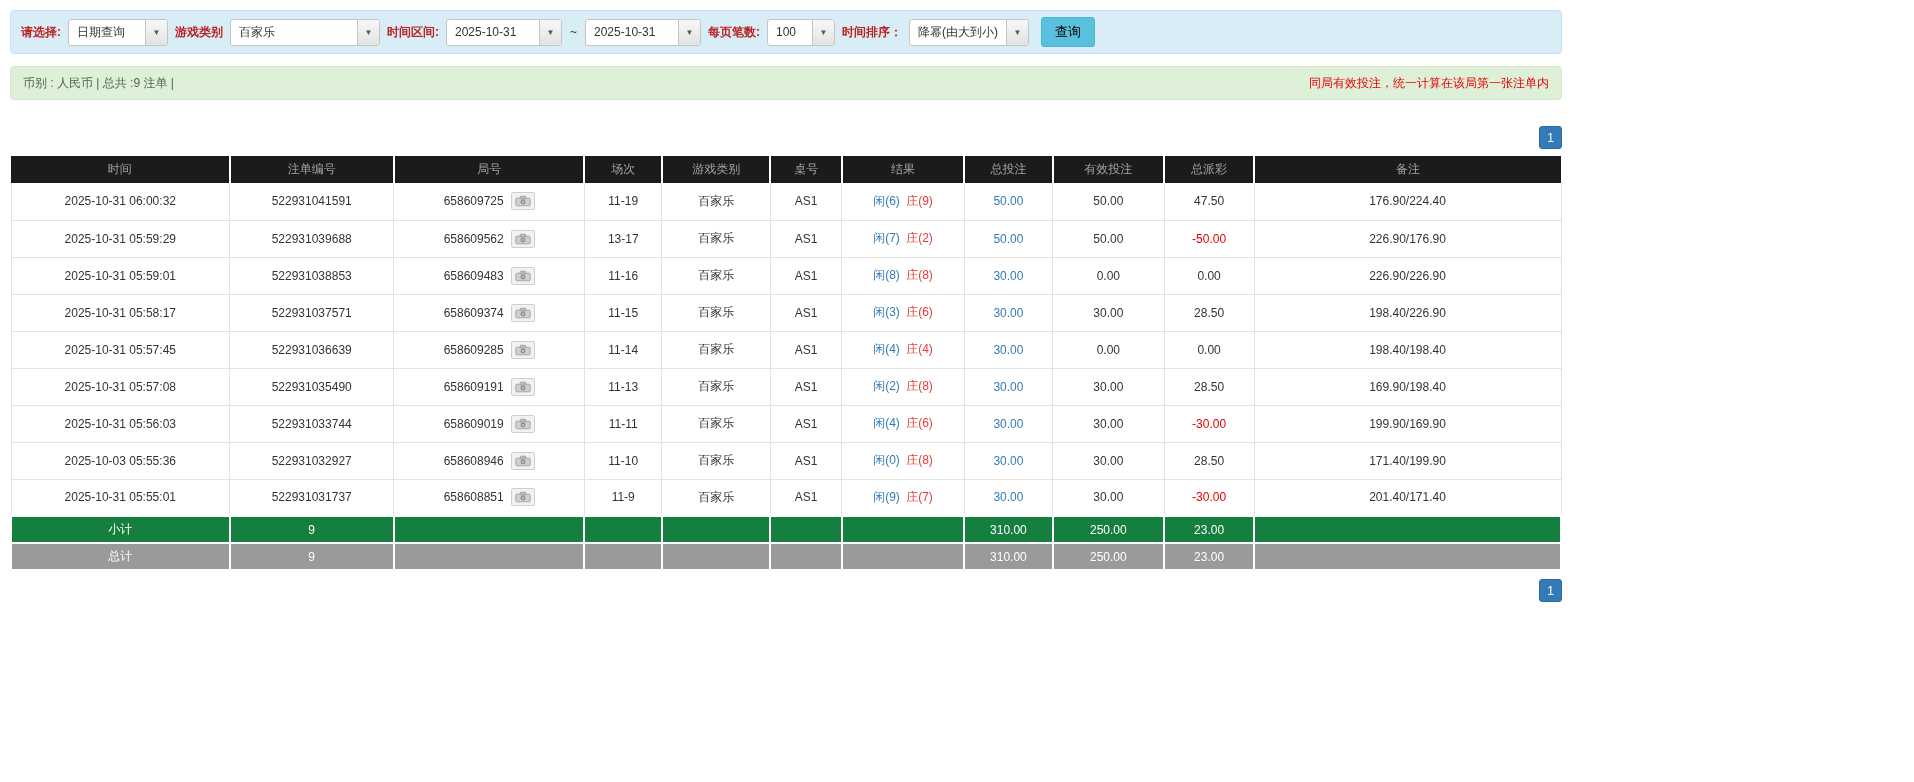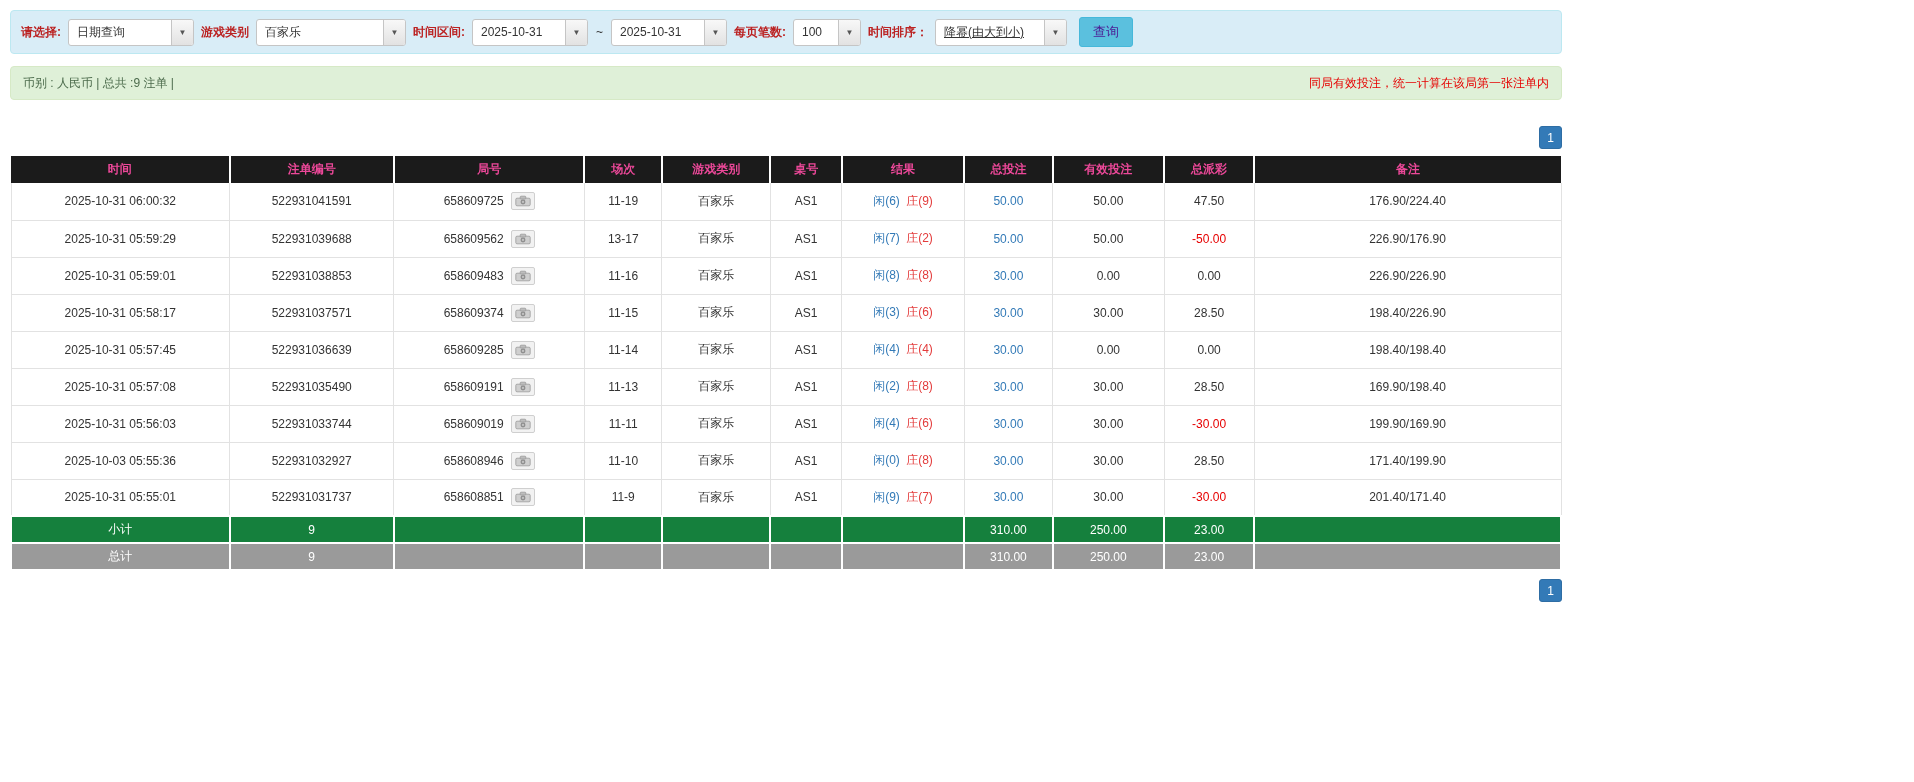--- a/index.html
+++ b/index.html
@@ -32,21 +32,21 @@
     border: none; outline: none; padding: 0 8px; font-size: 12px; color: #333;
     font-family: "Liberation Sans", sans-serif; background: transparent;
   }
   .combo .arrow-btn {
     width: 22px; display: flex; align-items: center; justify-content: center;
     background: linear-gradient(#f8f8f8, #e2e2e2); border-left: 1px solid #c5c5c5;
     color: #555; font-size: 8px; cursor: pointer; user-select: none;
   }
   .tilde { color: #333; padding: 0 1px; }
   .search-btn {
-    background: var(--search-button, #5bc0de); border: 1px solid #46b8da; color: #4c1d95;
+    background: var(--search-button, #5bc0de); border: 1px solid #46b8da; color: #000000;
     font-size: 13px; padding: 5px 13px; border-radius: 3px; cursor: pointer; margin-left: 5px;
     font-family: "Liberation Sans", sans-serif;
   }
 
   
   .info-bar {
     margin-top: 12px; background: #dff0d8; border: 1px solid #d6e9c6; border-radius: 4px;
     padding: 9px 12px; display: flex; justify-content: space-between; align-items: center;
     font-size: 12px; height: 34px;
   }
@@ -59,21 +59,21 @@
   .pager.bottom { margin: 8px 0 0; }
   .page-btn {
     background: var(--accent-blue, #337ab7); border: 1px solid #2e6da4; color: #fff;
     min-width: 23px; height: 23px; display: flex; align-items: center; justify-content: center;
     font-size: 12px; border-radius: 3px; cursor: pointer;
   }
 
   
   table { width: 100%; border-collapse: collapse; font-size: 12px; table-layout: fixed; }
   thead th {
-    background: #1b1b1b; color: #ec4899; font-weight: bold;
+    background: #1b1b1b; color: #a3a3a3; font-weight: normal;
     padding: 5px 4px; border-right: 2px solid #fff; text-align: center; height: 25px;
   }
   thead th:last-child { border-right: none; }
   tbody td {
     border: 1px solid #e2e2e2; text-align: center; padding: 0 4px;
     height: 37px; color: #333; background: #fff; overflow: hidden; white-space: nowrap;
   }
   tbody tr:first-child td { border-top: none; }
   .round-wrap { display: inline-flex; align-items: center; justify-content: flex-start; gap: 7px; }
   .cam-btn {
@@ -94,21 +94,21 @@
 </style>
 </head>
 <body>
 
 <div class="page">
 
 
   <div class="filter-bar">
     <span class="flabel">请选择:</span>
     <span class="combo">
-      <input style="width: 102px;" value="日期查询">
+      <input style="width: 76px;" value="日期查询">
       <span class="arrow-btn">▼</span>
     </span>
 
     <span class="flabel">游戏类别</span>
     <span class="combo">
       <input style="width: 126px;" value="百家乐">
       <span class="arrow-btn">▼</span>
     </span>
 
     <span class="flabel">时间区间:</span>
@@ -123,21 +123,21 @@
     </span>
 
     <span class="flabel">每页笔数:</span>
     <span class="combo">
       <input style="width: 44px;" value="100">
       <span class="arrow-btn">▼</span>
     </span>
 
     <span class="flabel">时间排序：</span>
     <span class="combo">
-      <input style="width: 108px; text-decoration: underline;" value="降幂(由大到小)">
+      <input style="width: 96px;" value="降幂(由大到小)">
       <span class="arrow-btn">▼</span>
     </span>
 
     <button class="search-btn">查询</button>
   </div>
 
   <div class="info-bar">
     <span class="info-summary">币别 : 人民币 | 总共 :9 注单 |</span>
     <span class="info-notice">同局有效投注，统一计算在该局第一张注单内</span>
   </div>

